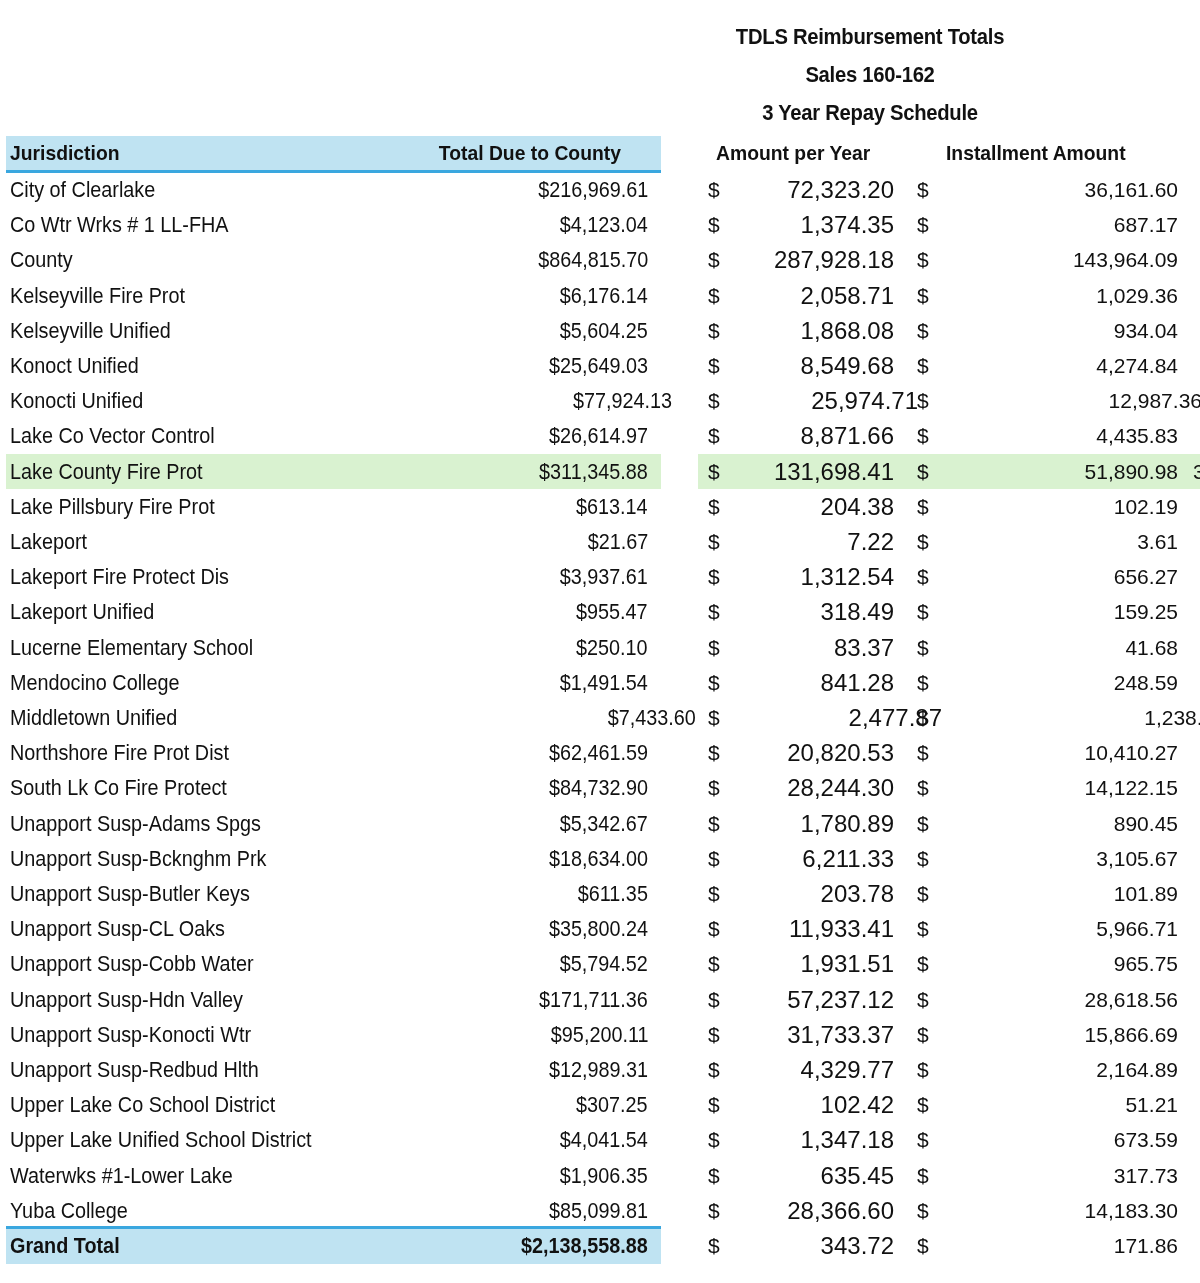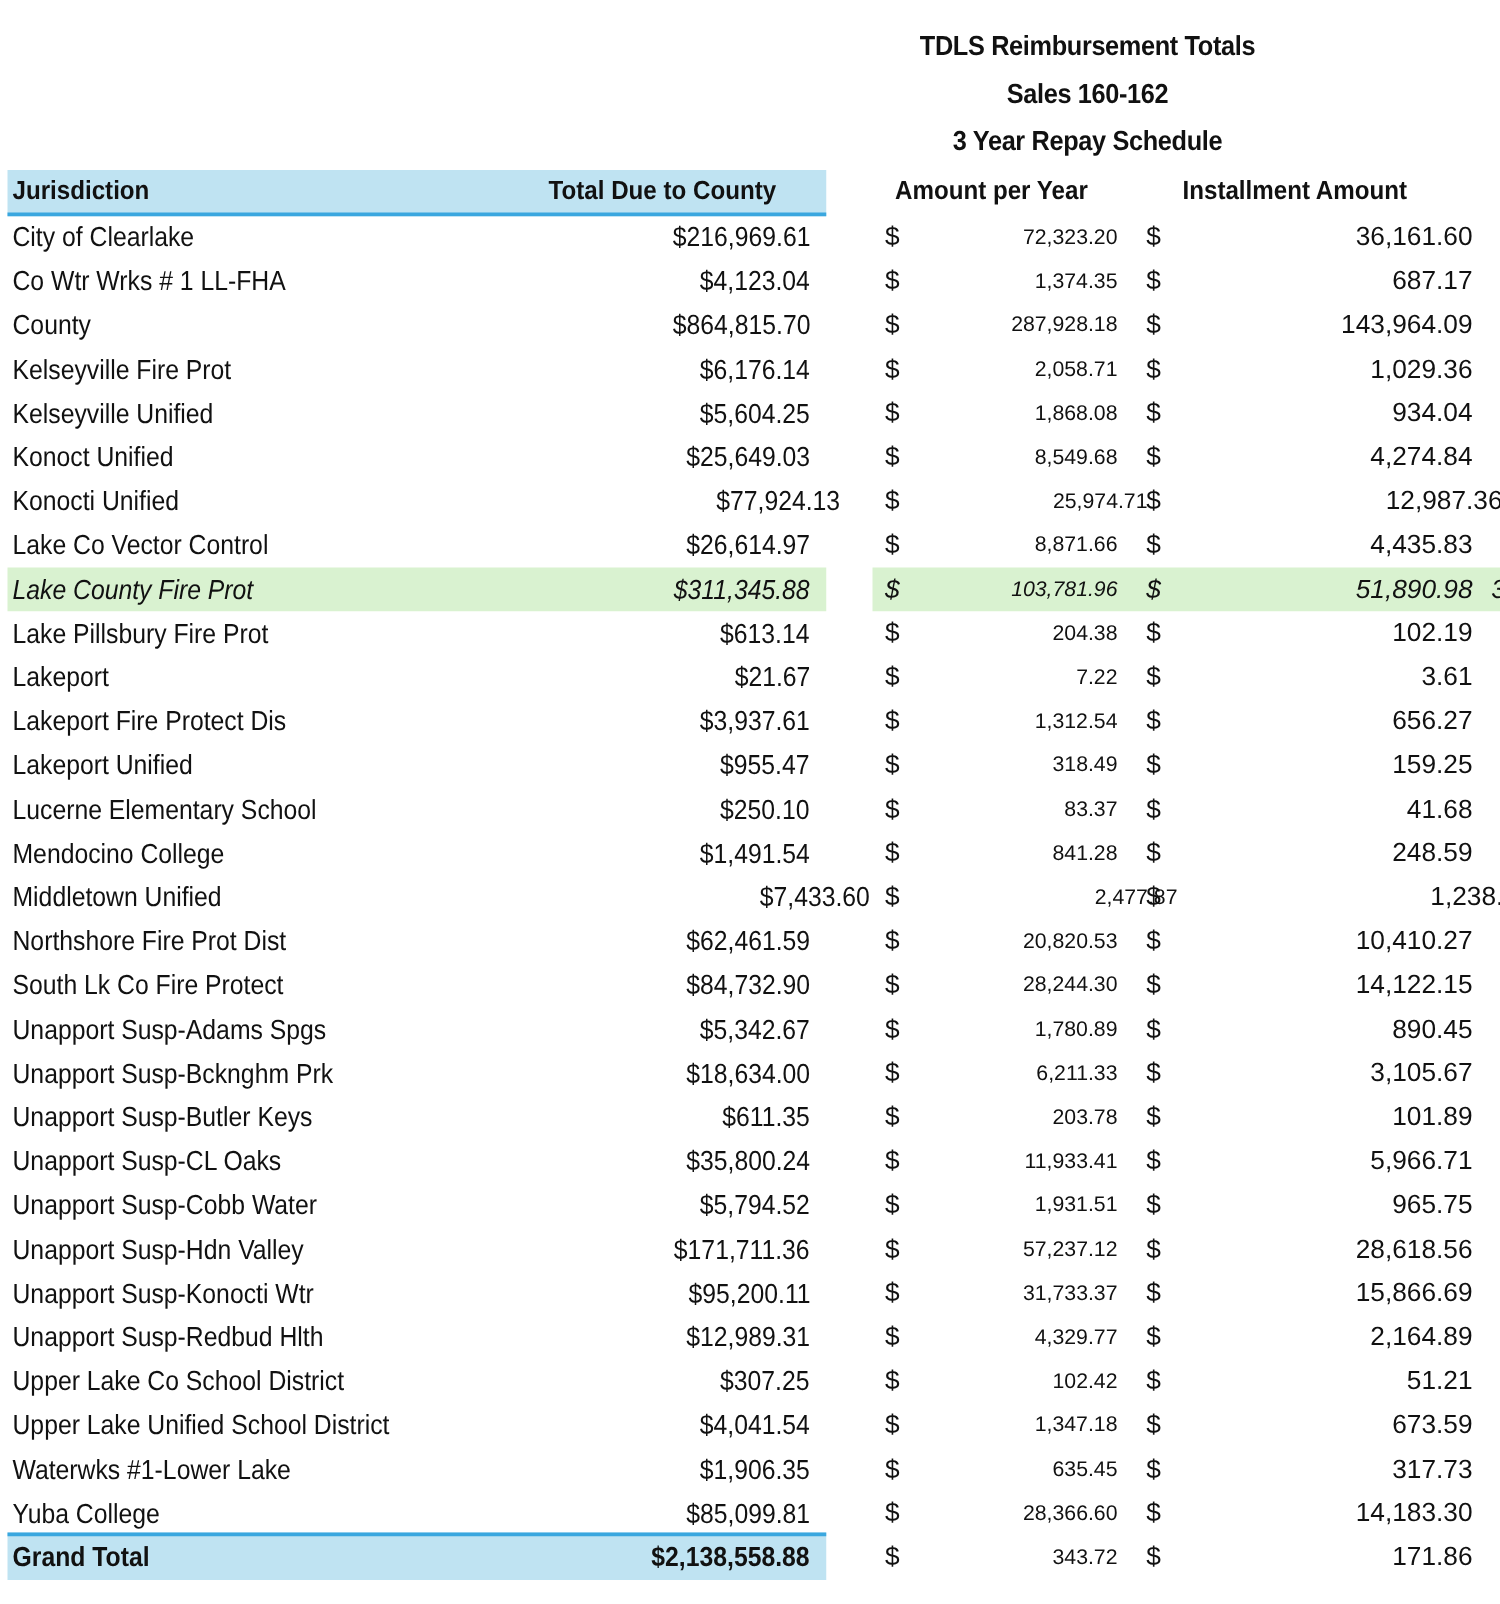--- a/index.html
+++ b/index.html
@@ -13,21 +13,21 @@
   .h-apy{left:716px;transform-origin:left;}
   .h-inst{left:946px;transform-origin:left;}
   .row{position:absolute;left:0;width:1200px;height:35px;}
   .row .hl-left{position:absolute;left:6px;width:655px;height:35px;top:0;}
   .row .hl-right{position:absolute;left:698px;width:502px;height:35px;top:0;}
   .row.highlight .hl-left,.row.highlight .hl-right{background:#d9f2d0;}
   .cell{position:absolute;top:5px;font-size:22px;white-space:nowrap;line-height:26px;}
   .name{left:10px;font-family:"Liberation Sans",sans-serif;transform:scaleX(0.9);transform-origin:left;}
   .total{right:552px;transform:scaleX(0.9);transform-origin:right;}
   .d1{left:708px;font-size:21px;}
-  .apy{right:306px;font-size:17px;}
+  .apy{right:306px;font-size:24px;}
   .d2{left:917px;font-size:21px;}
   .inst{right:22px;font-size:21px;}
   .overflow{left:1193px;font-size:21px;}
   .gt-bar{position:absolute;left:6px;top:1226px;width:655px;height:35px;background:#bfe3f2;border-top:3px solid #3aa7df;}
   .gt .name,.gt .total{font-weight:bold;}
 </style>
 </head>
 <body>
 
 <div>
@@ -116,27 +116,27 @@
     <div class="row" style="top: 418.4px;">
       <div class="hl-left"></div>
       <div class="hl-right"></div>
       <span class="cell name">Lake Co Vector Control</span>
       <span class="cell total">$26,614.97</span>
       <span class="cell d1">$</span>
       <span class="cell apy">8,871.66</span>
       <span class="cell d2">$</span>
       <span class="cell inst">4,435.83</span>
     </div>
-    <div class="row highlight" style="top: 453.6px; font-style: italic;">
+    <div class="row highlight" style="top: 453.6px;">
       <div class="hl-left"></div>
       <div class="hl-right"></div>
       <span class="cell name">Lake County Fire Prot</span>
       <span class="cell total">$311,345.88</span>
       <span class="cell d1">$</span>
-      <span class="cell apy">103,781.96</span>
+      <span class="cell apy">131,698.41</span>
       <span class="cell d2">$</span>
       <span class="cell inst">51,890.98</span>
       <span class="cell overflow">3</span>
     </div>
     <div class="row" style="top: 488.8px;">
       <div class="hl-left"></div>
       <div class="hl-right"></div>
       <span class="cell name">Lake Pillsbury Fire Prot</span>
       <span class="cell total">$613.14</span>
       <span class="cell d1">$</span>

